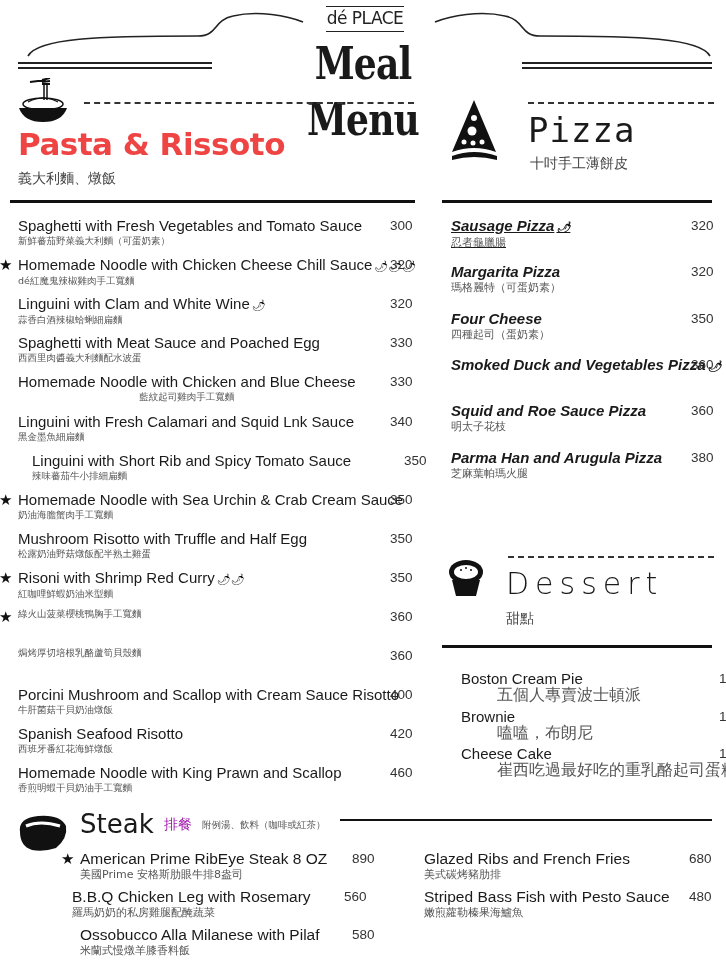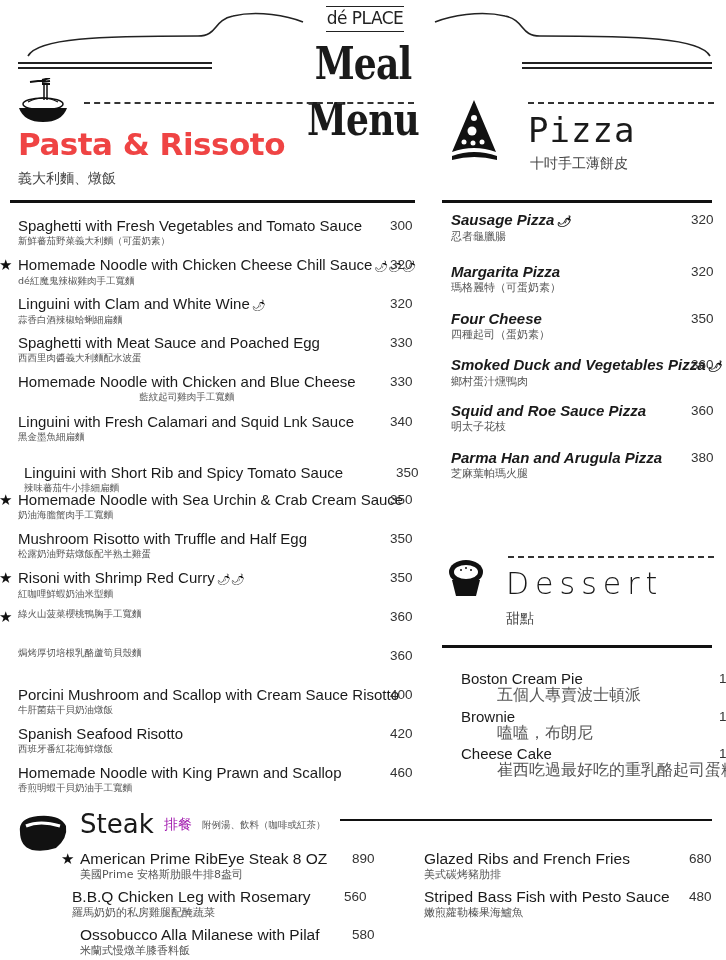--- a/index.html
+++ b/index.html
@@ -109,21 +109,21 @@
     <div class="item pasta" style="left: 18px; top: 373.4px; text-align: center;">
       <div class="name">Homemade Noodle with Chicken and Blue Cheese</div>
       <div class="zh">藍紋起司雞肉手工寬麵</div>
       <div class="price">330</div>
     </div>
     <div class="item pasta" style="left: 18px; top: 412.5px;">
       <div class="name">Linguini with Fresh Calamari and Squid Lnk Sauce</div>
       <div class="zh">黑金墨魚細扁麵</div>
       <div class="price">340</div>
     </div>
-    <div class="item pasta" style="left: 24px; top: 451.6px; margin-top: 12px;">
+    <div class="item pasta" style="left: 32px; top: 451.6px;">
       <div class="name">Linguini with Short Rib and Spicy Tomato Sauce</div>
       <div class="zh">辣味蕃茄牛小排細扁麵</div>
       <div class="price">350</div>
     </div>
     <div class="item pasta" style="left: 18px; top: 490.7px;">
       <div class="name">Homemade Noodle with Sea Urchin &amp; Crab Cream Sauce</div>
       <div class="zh">奶油海膽蟹肉手工寬麵</div>
       <div class="price">350</div>
       <span class="star">★</span>
     </div>
@@ -174,38 +174,37 @@
     <circle cx="32" cy="44" r="2.5" fill="#fff"></circle>
     <path d="M2 58 Q 24 50 47 58 L 47 62 Q 24 56 2 62 Z" fill="#111"></path>
   </svg>
 </div>
 <div class="abs dash-line" style="left:528px; top:102px; width:186px;"></div>
 <div class="abs sec-title-pizza">Pizza</div>
 <div class="abs sec-sub" style="left:530px; top:155px;">十吋手工薄餅皮</div>
 <div class="abs solid-line" style="left:442px; top:200px; width:270px;"></div>
 
 <div id="pizza-list">
-    <div class="item pizza" style="left: 451px; top: 211px;">
+    <div class="item pizza" style="left: 451px; top: 217px; text-decoration: underline;">
       <div class="name">Sausage Pizza<span class="chili">🌶</span></div>
       <div class="zh">忍者龜臘腸</div>
       <div class="price">320</div>
     </div>
     <div class="item pizza" style="left: 451px; top: 263.3px;">
       <div class="name">Margarita Pizza</div>
       <div class="zh">瑪格麗特（可蛋奶素）</div>
       <div class="price">320</div>
     </div>
     <div class="item pizza" style="left: 451px; top: 309.6px;">
       <div class="name">Four Cheese</div>
       <div class="zh">四種起司（蛋奶素）</div>
       <div class="price">350</div>
     </div>
     <div class="item pizza" style="left: 451px; top: 355.9px;">
       <div class="name">Smoked Duck and Vegetables Pizza<span class="chili">🌶</span></div>
-      <div class="zh">鄉村蛋汁燻鴨肉</div>
       <div class="price">360</div>
     </div>
     <div class="item pizza" style="left: 451px; top: 402.2px;">
       <div class="name">Squid and Roe Sauce Pizza</div>
       <div class="zh">明太子花枝</div>
       <div class="price">360</div>
     </div>
     <div class="item pizza" style="left: 451px; top: 448.5px;">
       <div class="name">Parma Han and Arugula Pizza</div>
       <div class="zh">芝麻葉帕瑪火腿</div>

